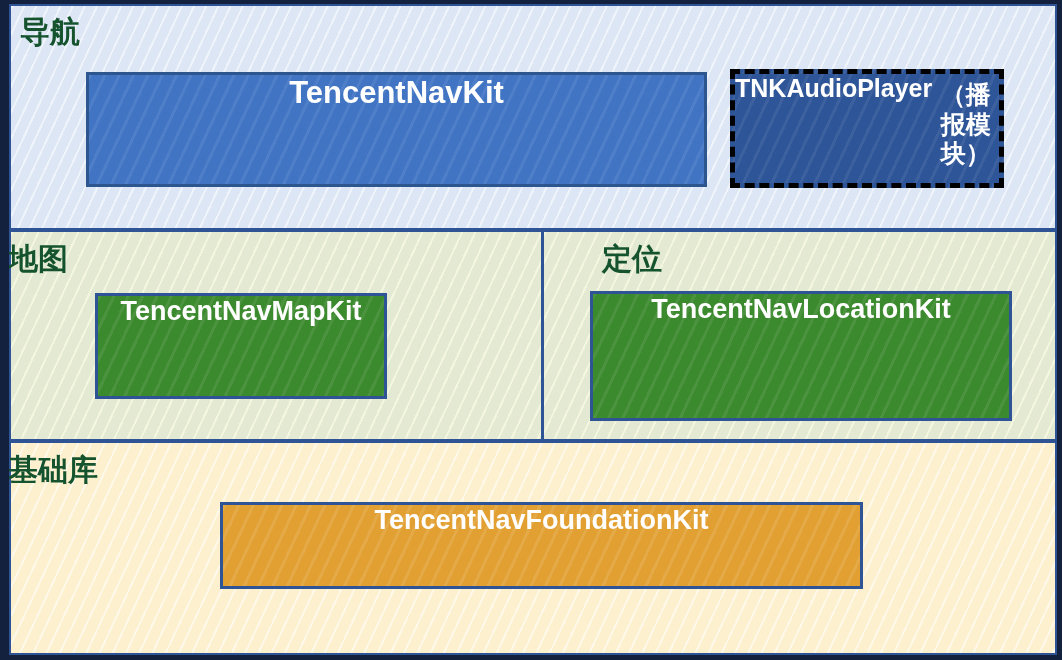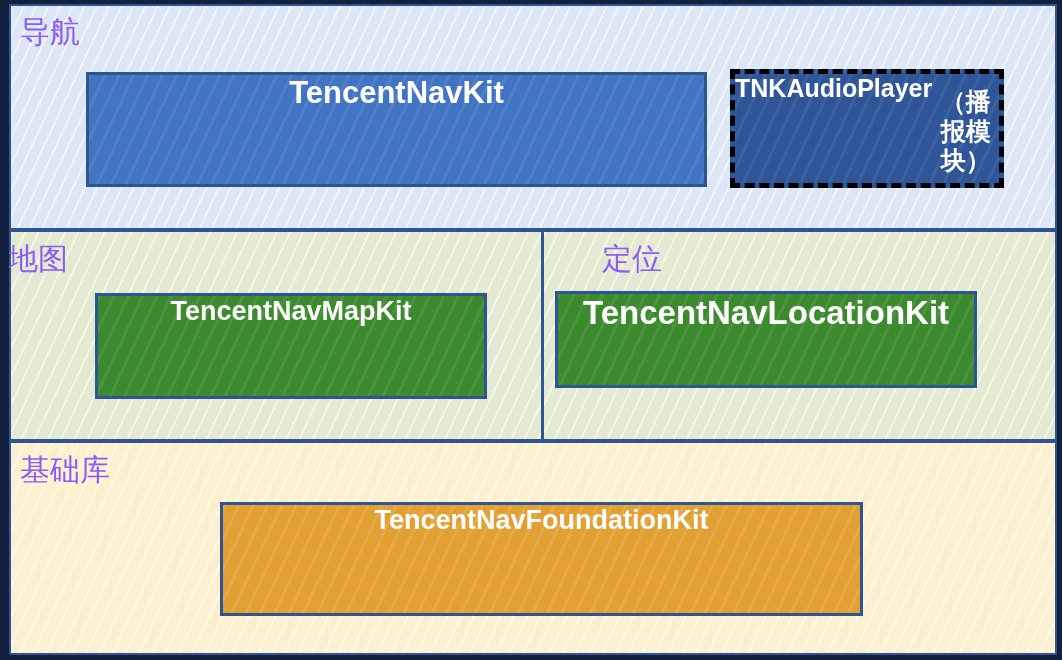--- a/index.html
+++ b/index.html
@@ -98,31 +98,31 @@
         rgba(255,255,255,0.55) 0px,
         rgba(255,255,255,0.55) 2px,
         rgba(255,255,255,0.0) 2px,
         rgba(255,255,255,0.0) 12px);
   }
 
   
   .band-title {
     position: absolute;
     font-size: 30px;
-    font-weight: normal;
-    color: #8b5cf6;
+    font-weight: bold;
+    color: #14532d;
     line-height: 1;
     letter-spacing: 0px;
     white-space: nowrap;
     z-index: 10;
   }
   .title-nav   { left: 20px;  top: 17px;  }
   .title-map   { left: 8px;  top: 244px; }
   .title-loc   { left: 554px; top: 244px; margin-left: 48px; }
-  .title-found { left: 20px;  top: 455px; }
+  .title-found { left: 8px;  top: 455px; }
 
   
   .module {
     position: absolute;
     box-sizing: border-box;
     display: flex;
     align-items: flex-start;
     justify-content: center;
     text-align: center;
     color: #ffffff;
@@ -156,59 +156,59 @@
     background-image:
       repeating-linear-gradient(115deg,
         rgba(255,255,255,0.07) 0px,
         rgba(255,255,255,0.07) 3px,
         rgba(0,0,0,0.0) 3px,
         rgba(0,0,0,0.0) 13px);
     border: 5px dashed #000000;
     font-size: 25px;
     flex-direction: row;
   }
-  .module-audio .line2 { margin-top: 13px; }
+  .module-audio .line2 { margin-top: 6px; }
 
   .module-mapkit {
     left: 95px;
     top: 293px;
-    width: 392px;
+    width: 292px;
     height: 106px;
     background: #3c8a2e;
     background-image:
       repeating-linear-gradient(115deg,
         rgba(255,255,255,0.08) 0px,
         rgba(255,255,255,0.08) 3px,
         rgba(0,0,0,0.0) 3px,
         rgba(0,0,0,0.0) 13px);
     border: 3px solid #2f5496;
     font-size: 27px;
   }
 
   .module-lockit {
-    left: 555px;
+    left: 590px;
     top: 291px;
     width: 422px;
-    height: 97px;
+    height: 130px;
     background: #3c8a2e;
     background-image:
       repeating-linear-gradient(115deg,
         rgba(255,255,255,0.08) 0px,
         rgba(255,255,255,0.08) 3px,
         rgba(0,0,0,0.0) 3px,
         rgba(0,0,0,0.0) 13px);
     border: 3px solid #2f5496;
-    font-size: 33px;
+    font-size: 27px;
   }
 
   .module-foundation {
     left: 220px;
     top: 502px;
     width: 643px;
-    height: 114px;
+    height: 87px;
     background: #e2a033;
     background-image:
       repeating-linear-gradient(115deg,
         rgba(255,255,255,0.10) 0px,
         rgba(255,255,255,0.10) 3px,
         rgba(0,0,0,0.0) 3px,
         rgba(0,0,0,0.0) 13px);
     border: 3px solid #2f5496;
     font-size: 27px;
   }

